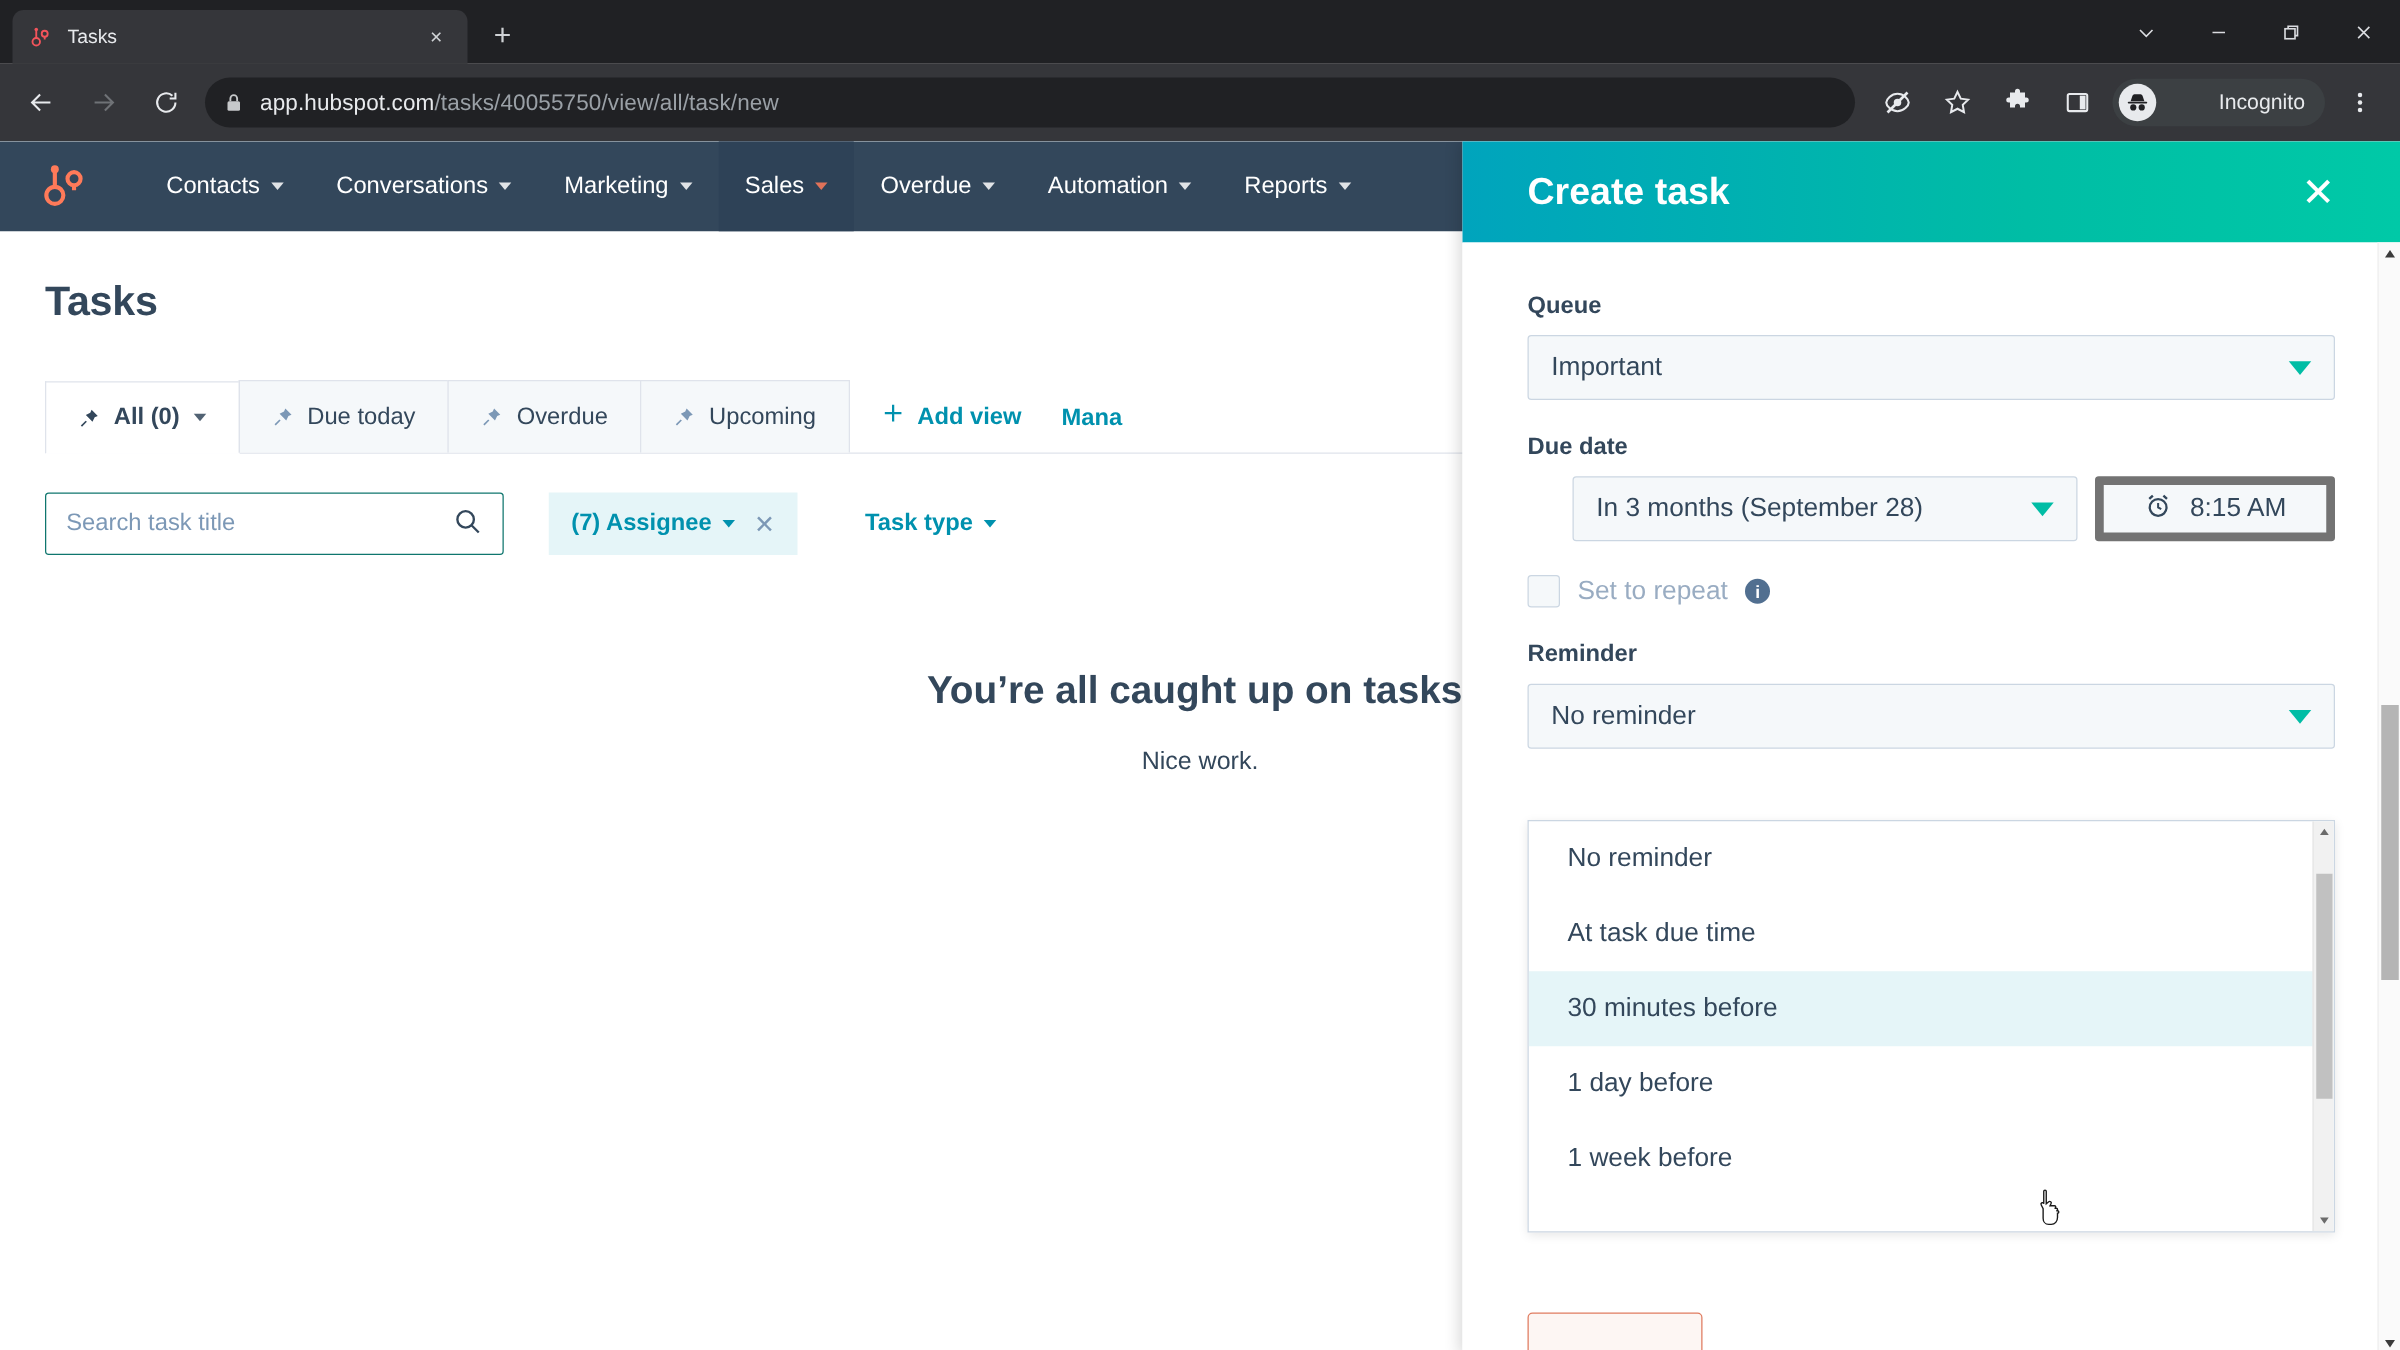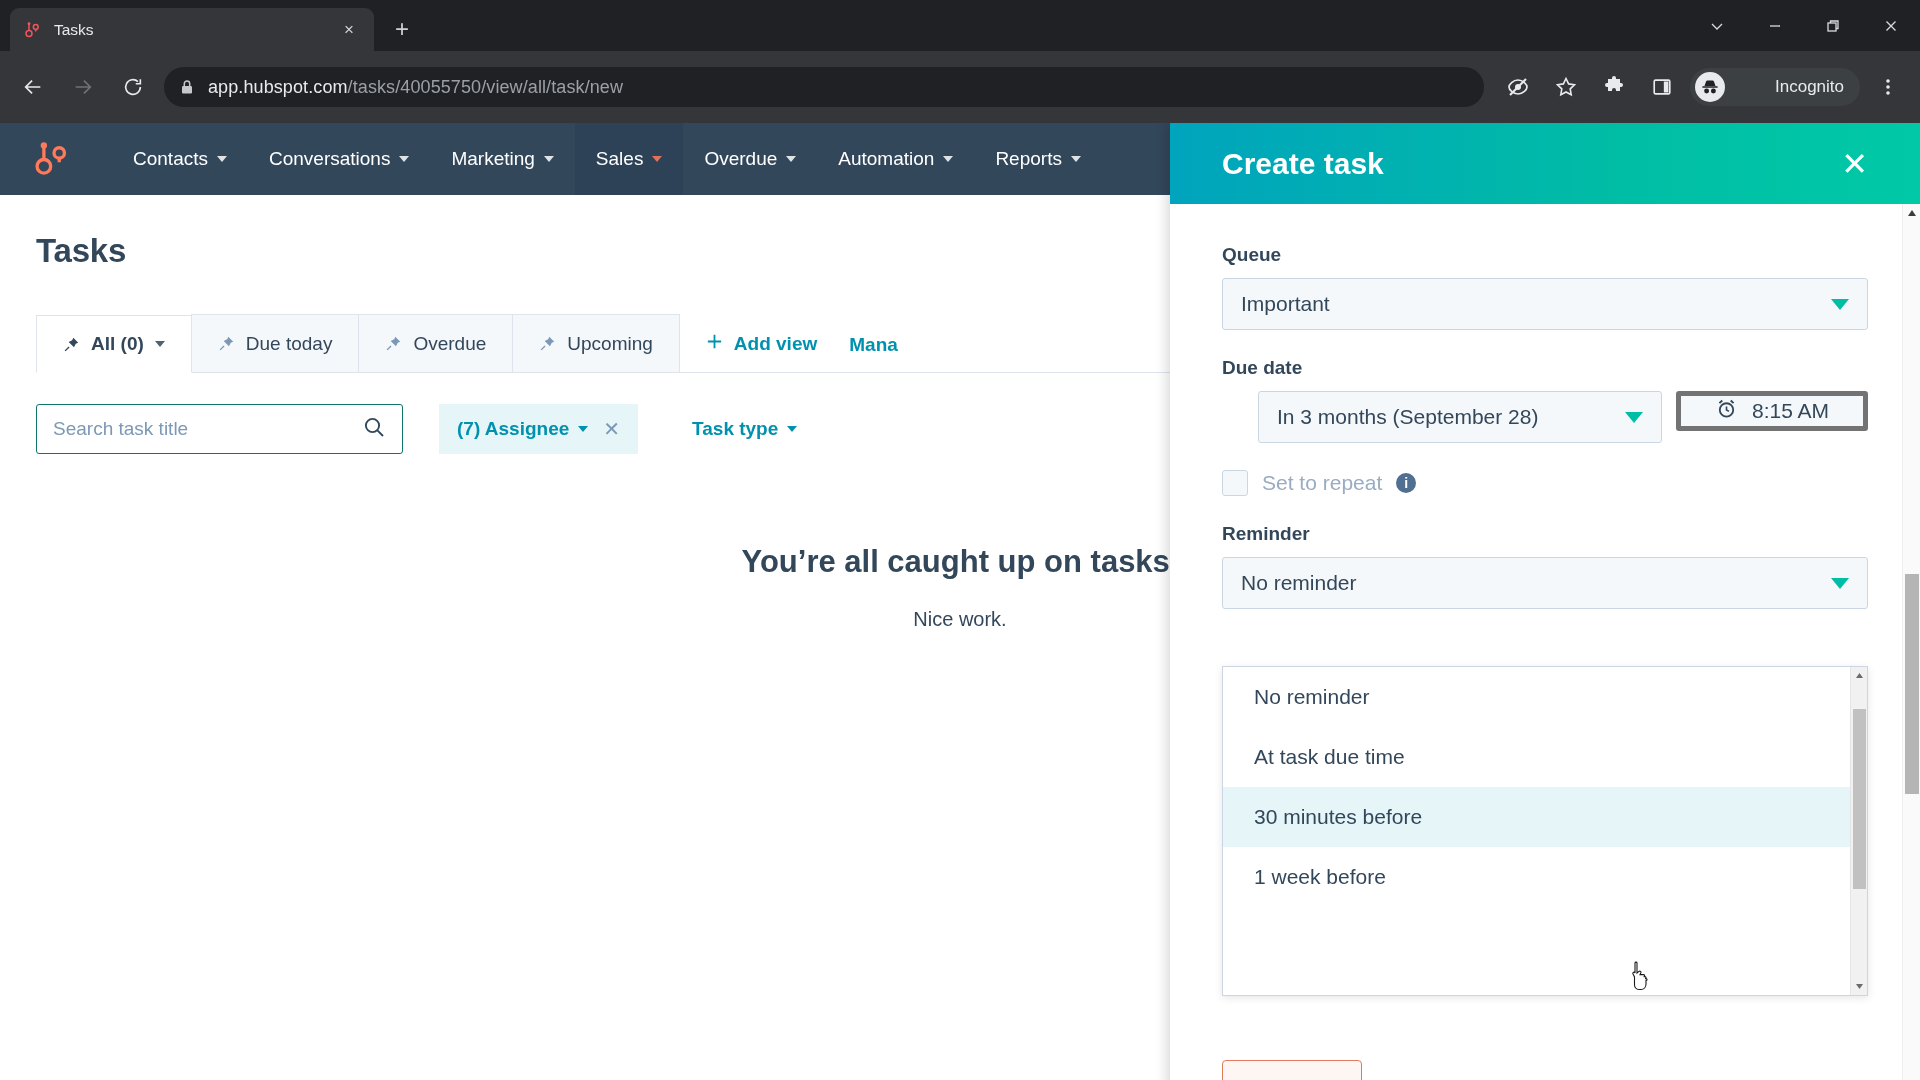--- a/index.html
+++ b/index.html
@@ -23,21 +23,21 @@
     padding:0 12px; position:relative;
   }
   .tab-favicon { width:20px; height:20px; margin-right:12px; flex:none; display:flex; align-items:center; justify-content:center;}
   .tab-title { color:#e8eaed; font-size:15.5px; flex:1; white-space:nowrap; overflow:hidden; }
   .tab-close { width:26px; height:26px; display:flex; align-items:center; justify-content:center; color:#cfd2d5; font-size:17px; }
   .newtab { width:38px; height:38px; margin-left:9px; margin-bottom:3px; display:flex; align-items:center; justify-content:center; color:#cfd2d5; font-size:24px; font-weight:300;}
   .wincontrols { position:absolute; right:0; top:0; height:51px; display:flex; align-items:center; }
   .wc { width:58px; height:51px; display:flex; align-items:center; justify-content:center; color:#dadce0; }
 
   .toolbar {
-    height:72px; background:#35363a; display:flex; align-items:center; padding:0 8px;
+    height:62px; background:#35363a; display:flex; align-items:center; padding:0 8px;
   }
   .navbtn { width:40px; height:40px; margin:0 5px; display:flex; align-items:center; justify-content:center; color:#e8eaed; }
   .navbtn.disabled { color:#6f7276; }
   .omnibox {
     flex:1; height:40px; background:#202124; border-radius:20px; margin:0 10px 0 6px;
     display:flex; align-items:center; padding:0 16px; position:relative;
   }
   .lock { margin-right:14px; display:flex; align-items:center; color:#c6c8ca;}
   .url { font-size:18px; color:#9aa0a6; white-space:nowrap; letter-spacing:0.1px;}
   .url b { color:#e8eaed; font-weight:400; }
@@ -124,21 +124,21 @@
     height:52px; border:1px solid #cbd6e2; border-radius:3px; background:#f5f8fa;
     display:flex; align-items:center; padding:0 18px; font-size:21px; color:#33475b;
   }
   .select .val { flex:1; }
   .sel-caret { width:0;height:0;border-left:9px solid transparent;border-right:9px solid transparent;border-top:11px solid #00bda5;}
   .gap { height:27px; }
 
   .duedate-row { display:flex; gap:14px;padding-left:36px; }
   .duedate-sel { flex:1; }
   .time-box {
-    width:192px; height:40px; border:5px solid #737373; border-radius:3px; background:#f5f8fa;
+    width:192px; height:52px; border:7px solid #737373; border-radius:3px; background:#f5f8fa;
     display:flex; align-items:center; justify-content:center; gap:14px; font-size:21px; color:#33475b;
   }
 
   .repeat-row { display:flex; align-items:center; gap:14px; margin-top:27px;}
   .checkbox { width:26px; height:26px; border:1px solid #cbd6e2; border-radius:3px; background:#f5f8fa;}
   .repeat-label { font-size:21px; color:#99acc2;}
   .info-dot { width:20px;height:20px;border-radius:50%;background:#516f90;color:#fff;font-size:14px;font-weight:700;display:flex;align-items:center;justify-content:center;}
 
   .dropdown {
     position:absolute; left:52px; right:52px; top:462px;
@@ -470,20 +470,21 @@
         <div class="fld-label">Reminder</div>
         <div class="select">
           <span class="val">No reminder</span>
           <i class="sel-caret"></i>
         </div>
 
         <div class="dropdown">
           <div class="dd-opt">No reminder</div>
           <div class="dd-opt">At task due time</div>
           <div class="dd-opt hl">30 minutes before</div>
+          <div class="dd-opt">1 day before</div>
           <div class="dd-opt">1 week before</div>
 
           <div class="dd-scroll">
             <div class="dd-arrow" style="top:0">
               <svg width="9" height="7" viewBox="0 0 9 7">
                   <path d="M4.5 1 L8 6 H1z" fill="#6b6b6b"></path>
                 </svg>
             </div>
             <div class="dd-thumb"></div>
             <div class="dd-arrow" style="bottom:0">

